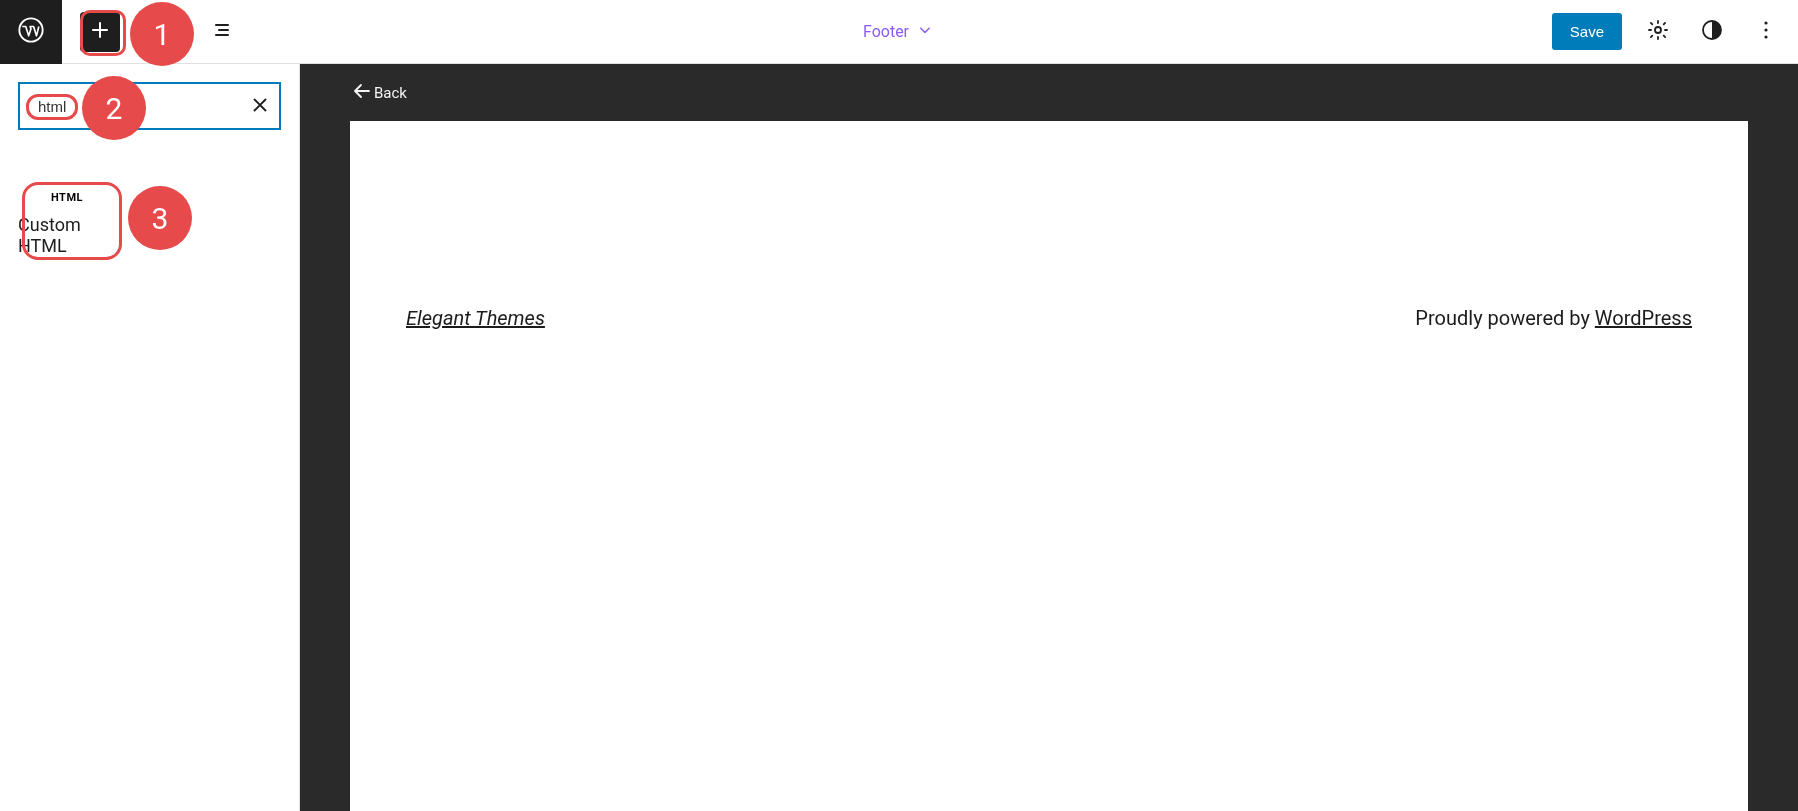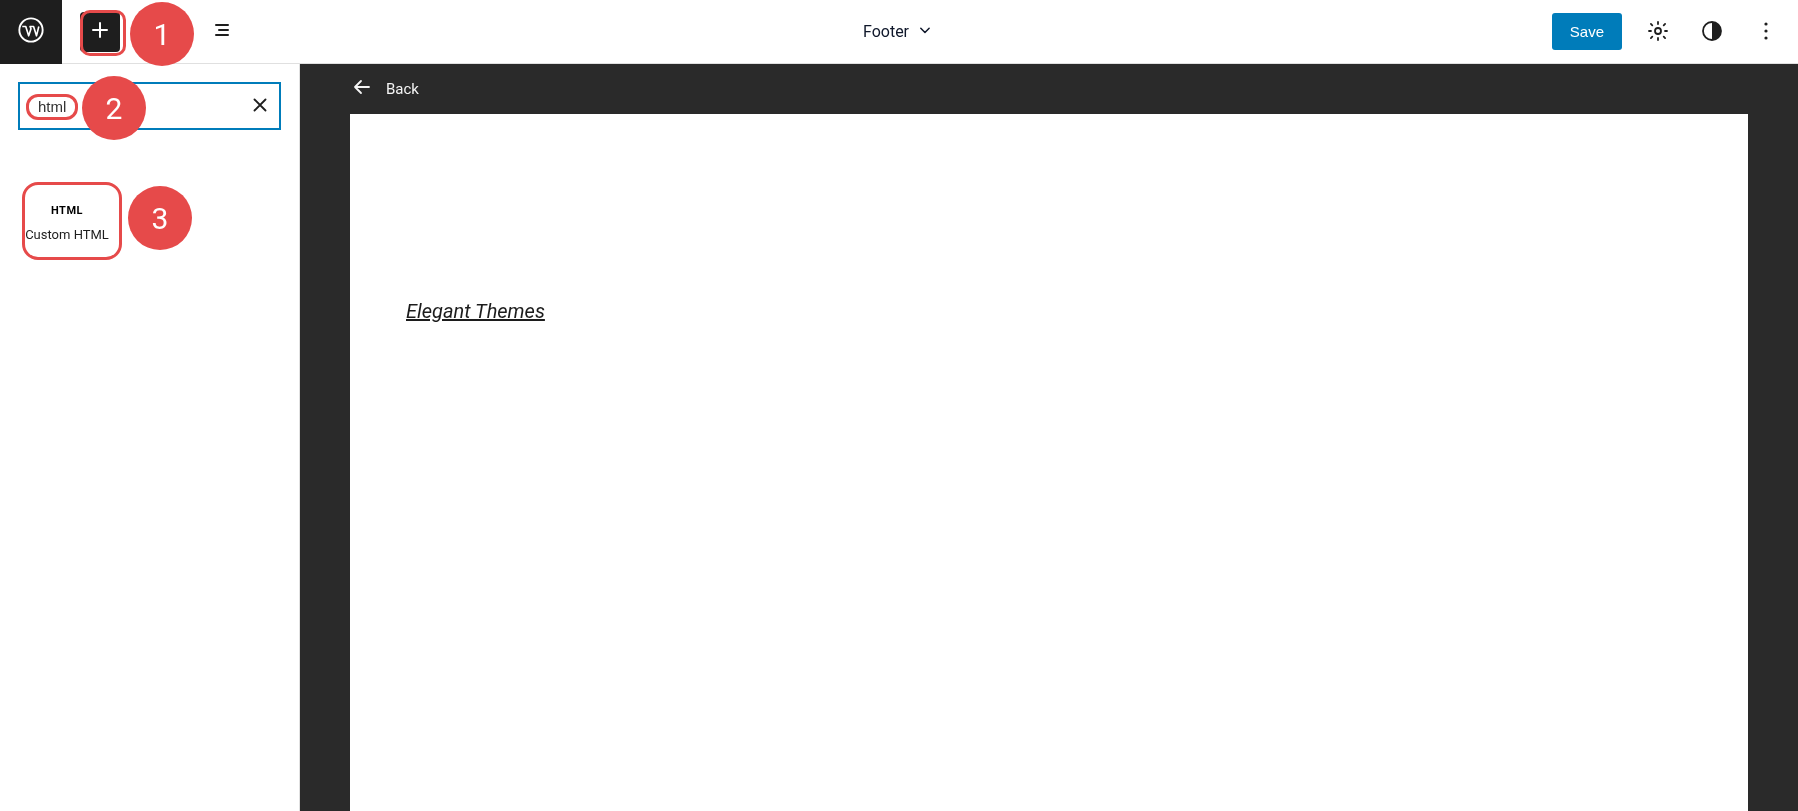--- a/index.html
+++ b/index.html
@@ -74,28 +74,28 @@
   .add-block-btn svg { width: 26px; height: 26px; }
   .tb-btn svg { width: 24px; height: 24px; }
   .tb-center {
     position: absolute;
     left: 50%;
     transform: translateX(-50%);
     display: flex;
     align-items: center;
     gap: 6px;
     font-size: 16px;
-    color: #0f172a;
+    color: #8b5cf6;
     cursor: pointer;
   }
   .tb-center .chev svg { width: 20px; height: 20px; }
   .tb-right {
     margin-left: auto;
     display: flex;
-    align-items: flex-end;
+    align-items: flex-start;
     gap: 18px;
     padding-right: 14px;
   }
   .save-btn {
     background: var(--accent-blue);
     color: #fff;
     border: none;
     padding: 10px 18px;
     font-size: 15px;
     border-radius: 3px;
@@ -153,37 +153,36 @@
     gap: 10px;
     cursor: pointer;
     border-radius: 14px;
   }
   .block-item .block-icon {
     font-size: 11px;
     font-weight: 700;
     letter-spacing: .5px;
   }
   .block-item .block-label {
-    font-size: 13px;
+    font-size: 18px;
     color: #1e1e1e;
   }
 
   
   .canvas-wrap {
     flex: 1;
     background: #2a2a2a;
     padding: 0 50px 0 50px;
     position: relative;
     overflow: hidden;
   }
   .back-row {
-    height: 50px;
-    display: flex;
-    align-items: center;
-    gap: 12px;
+    height: 57px;
+    display: flex;
+    align-items: center;
     color: var(--light-text);
     padding-left: 0px;
     cursor: pointer;
     font-size: 15px;
   }
   .back-row svg { width: 24px; height: 24px; }
   .page {
     background: #fff;
     width: 100%;
     height: 1100px;
@@ -358,18 +357,21 @@
           <svg viewBox="0 0 24 24">
               <path d="M19 12H5M11 6l-6 6 6 6" stroke="currentColor" stroke-width="1.8" fill="none" stroke-linecap="round" stroke-linejoin="round"></path>
             </svg>
         </span>
         <span>Back</span>
       </div>
 
       <div class="page">
         <div class="footer-row">
           <span class="footer-left">Elegant Themes</span>
+          <span class="footer-right">
+            <span class="plain">Proudly powered by </span><span class="wp-link">WordPress</span>
+          </span>
         </div>
       </div>
     </div>
 
   </div>
 </div>
 
 </body></html>

